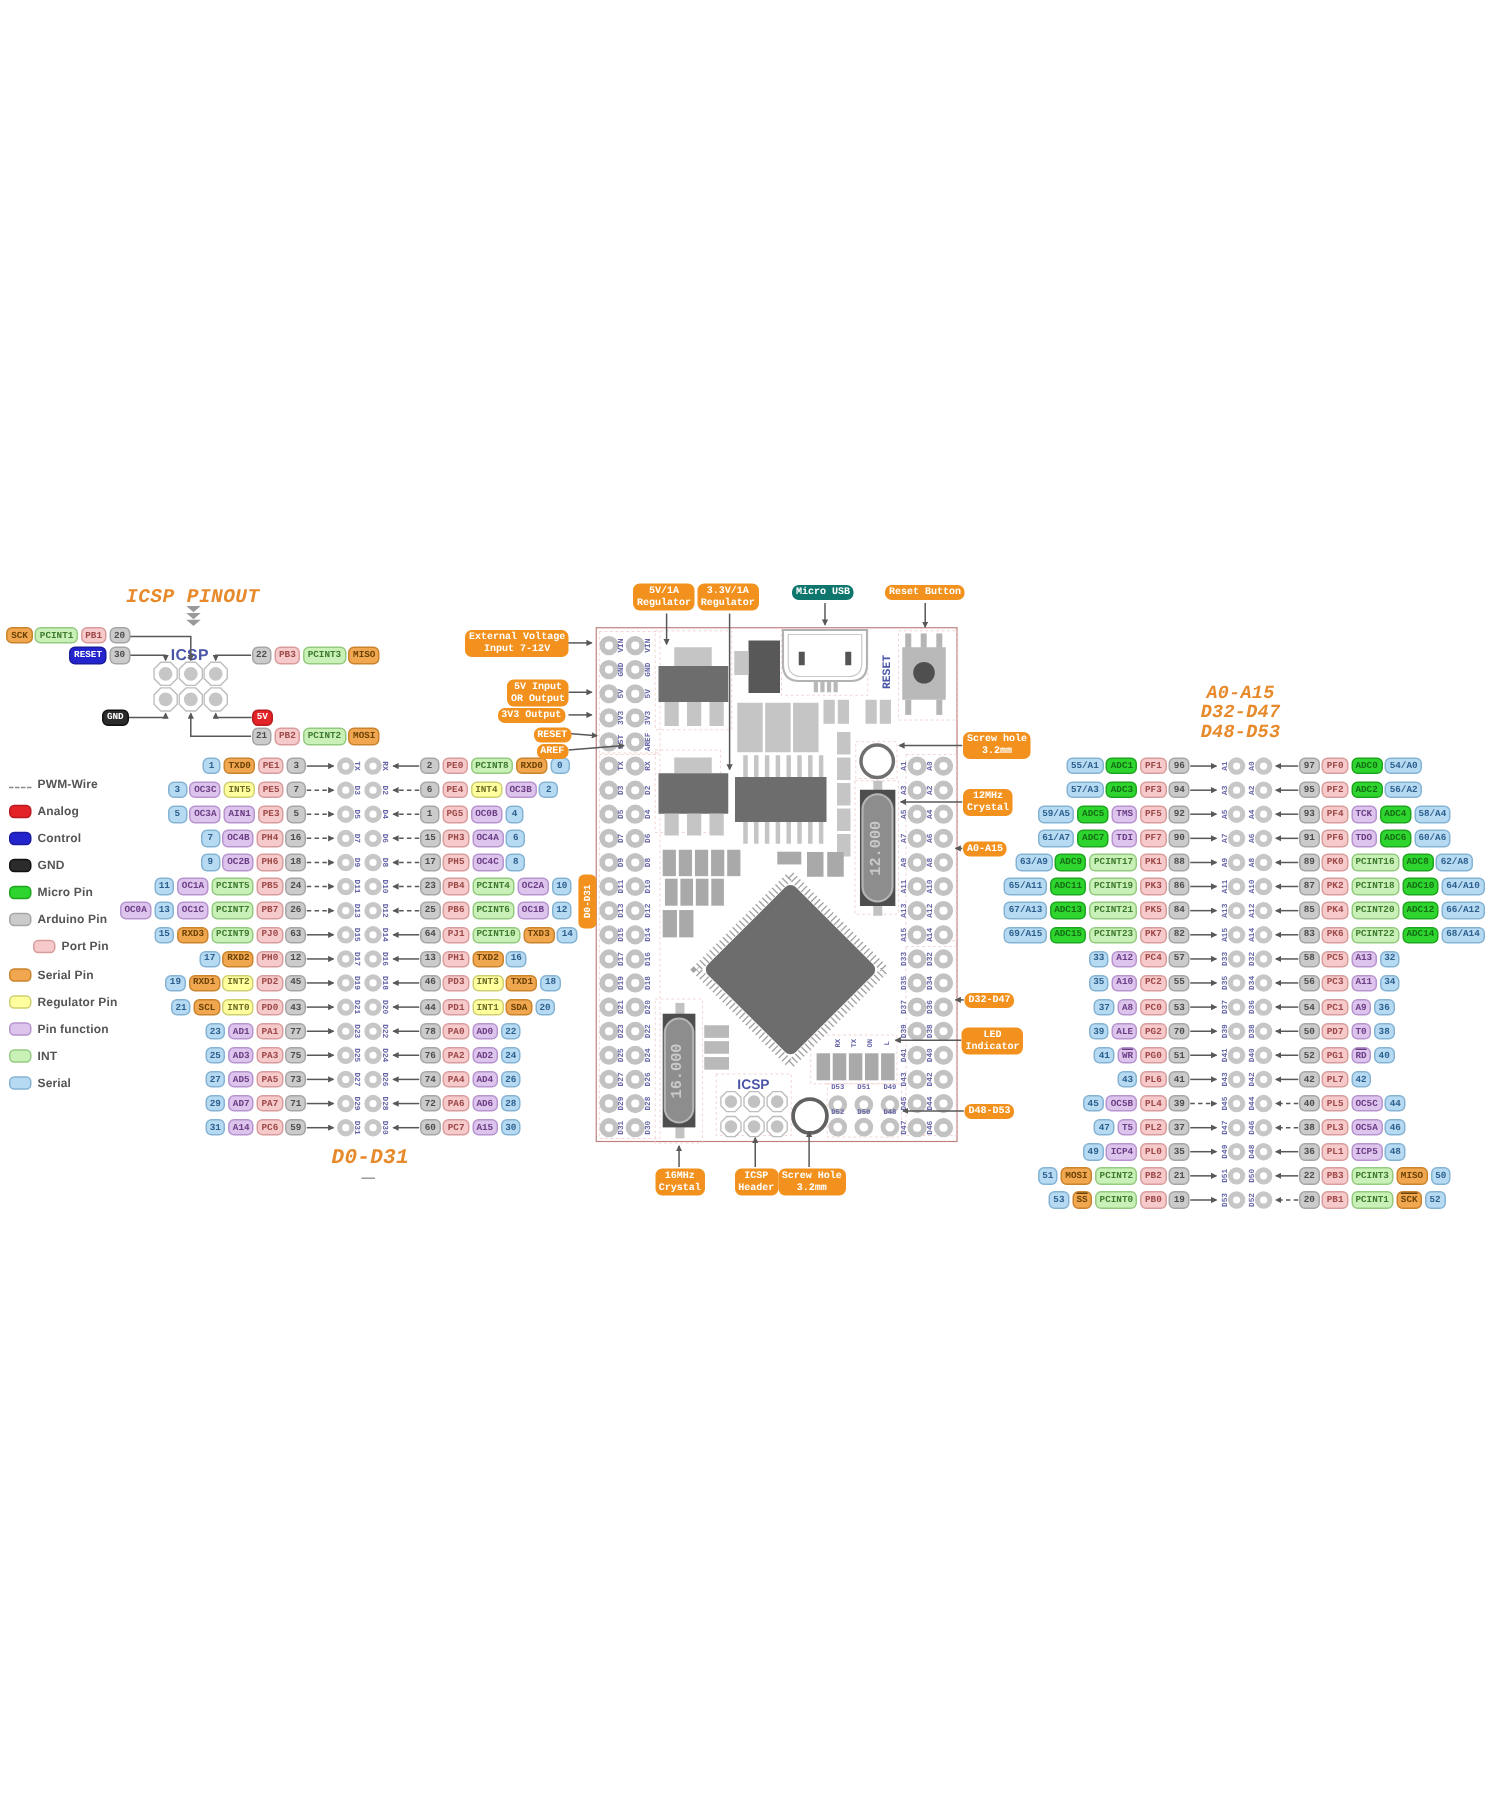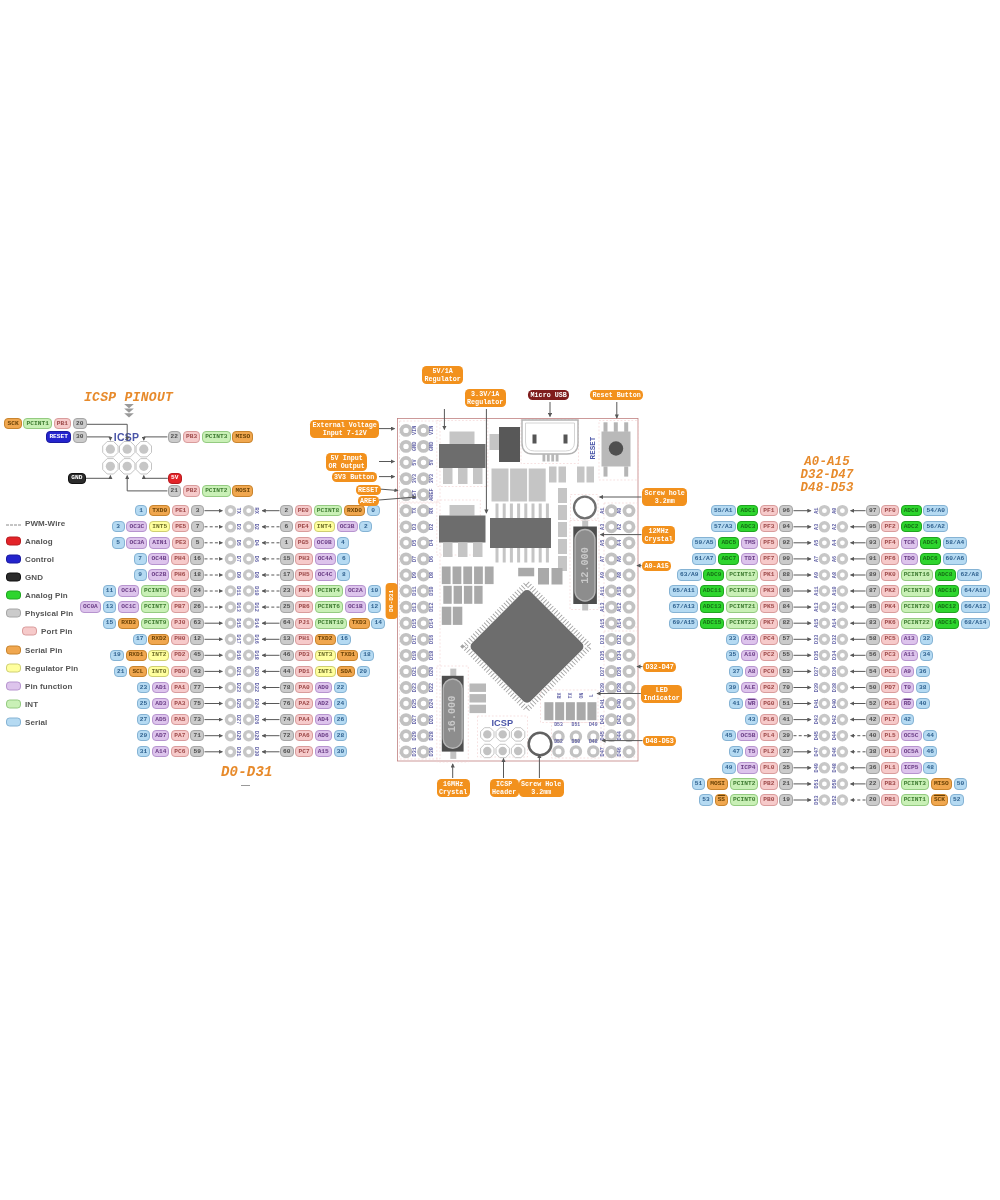--- a/index.html
+++ b/index.html
@@ -1,20 +1,20 @@
 <!DOCTYPE html>
 <html><head><meta charset="utf-8">
 <style>
 *{margin:0;padding:0;box-sizing:border-box;}
 body{background:#fff;width:1000px;height:1200px;overflow:hidden;}
 #page{position:relative;width:1000px;height:1200px;background:#fff;font-family:"Liberation Mono",monospace;}
 .rw{position:absolute;display:flex;gap:1.8px;align-items:center;height:10px;transform:translateY(-50%);white-space:nowrap;}
 .b{display:inline-block;font:bold 6.2px/7.8px "Liberation Mono",monospace;padding:0.8px 2.1px;border:0.7px solid;border-radius:4px;min-width:12.8px;text-align:center;}
 .tag{position:absolute;background:#f2911d;color:#fff;font:bold 6.7px/8px "Liberation Mono",monospace;text-align:center;padding:1.2px 2.6px;border-radius:4.5px;white-space:nowrap;}
-.tag.red{background:#7f1d1d;}
+.tag.red{background:#0f766e;}
 .vtag{position:absolute;background:#f2911d;color:#fff;font:bold 6.2px/7.6px "Liberation Mono",monospace;border-radius:4px;padding:1.5px 2px;writing-mode:vertical-rl;transform:rotate(180deg);text-align:center;height:36px;}
 .leg{position:absolute;left:6px;display:flex;align-items:center;gap:4px;transform:translateY(-50%);}
 .lsw{width:15px;height:9px;border:0.8px solid;border-radius:3.5px;display:inline-block;}
 .lt{font:bold 8px "Liberation Sans",sans-serif;color:#555;letter-spacing:0.1px;}
 .ttl{position:absolute;font-family:"Liberation Mono",monospace;font-weight:bold;color:#e78a2b;font-style:italic;}
 .B{background:#b5daf2;border-color:#85b3d4;color:#2d5f8d;}
 .O{background:#f0a74f;border-color:#c9842d;color:#6b4205;}
 .P{background:#f6caca;border-color:#d99c9c;color:#9c4848;}
 .G{background:#cbcbcb;border-color:#a6a6a6;color:#4c4c4c;}
 .U{background:#ddc4ec;border-color:#b794cf;color:#6a3d85;}
@@ -1039,27 +1039,27 @@
     </div>
 <div class="rw" style="top:478.3px;left:168px">
       <span class="b R">5V</span>
     </div>
 <div class="rw" style="top:490.9px;left:167.5px">
       <span class="b G">21</span>
       <span class="b P">PB2</span>
       <span class="b L">PCINT2</span>
       <span class="b O">MOSI</span>
     </div>
-<div class="tag" style="left:422px;top:366px;">5V/1A<br>Regulator</div>
+<div class="tag" style="left:422px;top:389px;">5V/1A<br>Regulator</div>
 <div class="tag" style="left:464.5px;top:389px;">3.3V/1A<br>Regulator</div>
 <div class="tag red" style="left:528px;top:390px;">Micro USB</div>
 <div class="tag" style="left:590px;top:390px;">Reset Button</div>
 <div class="tag" style="left:310px;top:420px;">External Voltage<br>Input 7-12V</div>
-<div class="tag" style="left:326px;top:453px;">5V Input<br>OR Output</div>
-<div class="tag" style="left:331.5px;top:471.5px;">3V3 Button</div>
+<div class="tag" style="left:338px;top:453px;">5V Input<br>OR Output</div>
+<div class="tag" style="left:331.5px;top:471.5px;">3V3 Output</div>
 <div class="tag" style="left:355.5px;top:484.5px;">RESET</div>
 <div class="tag" style="left:357.5px;top:496px;">AREF</div>
 <div class="tag" style="left:642px;top:488px;">Screw hole<br>3.2mm</div>
 <div class="tag" style="left:642px;top:525.5px;">12MHz<br>Crystal</div>
 <div class="tag" style="left:642px;top:561px;">A0-A15</div>
 <div class="tag" style="left:643px;top:662px;">D32-D47</div>
 <div class="tag" style="left:641px;top:684.5px;">LED<br>Indicator</div>
 <div class="tag" style="left:643px;top:736px;">D48-D53</div>
 <div class="tag" style="left:436.5px;top:779px;">16MHz<br>Crystal</div>
 <div class="tag" style="left:489.5px;top:779px;">ICSP<br>Header</div>
@@ -1076,25 +1076,25 @@
 <div class="leg" style="top:558.88px;">
       <span class="lsw" style="background:#2424cd;border-color:#1b1ba0;"></span>
       <span class="lt">Control</span>
     </div>
 <div class="leg" style="top:577.02px;">
       <span class="lsw" style="background:#2b2b2b;border-color:#111111;"></span>
       <span class="lt">GND</span>
     </div>
 <div class="leg" style="top:595.1600000000001px;">
       <span class="lsw" style="background:#2ed52e;border-color:#1fa51f;"></span>
-      <span class="lt">Analog Pin</span>
+      <span class="lt">Micro Pin</span>
     </div>
 <div class="leg" style="top:613.3000000000001px;">
       <span class="lsw" style="background:#cbcbcb;border-color:#a6a6a6;"></span>
-      <span class="lt">Physical Pin</span>
+      <span class="lt">Arduino Pin</span>
     </div>
 <div class="leg" style="top:631.44px;padding-left:16px;">
       <span class="lsw" style="background:#f6caca;border-color:#d99c9c;"></span>
       <span class="lt">Port Pin</span>
     </div>
 <div class="leg" style="top:649.58px;">
       <span class="lsw" style="background:#f0a74f;border-color:#c9842d;"></span>
       <span class="lt">Serial Pin</span>
     </div>
 <div class="leg" style="top:667.72px;">

